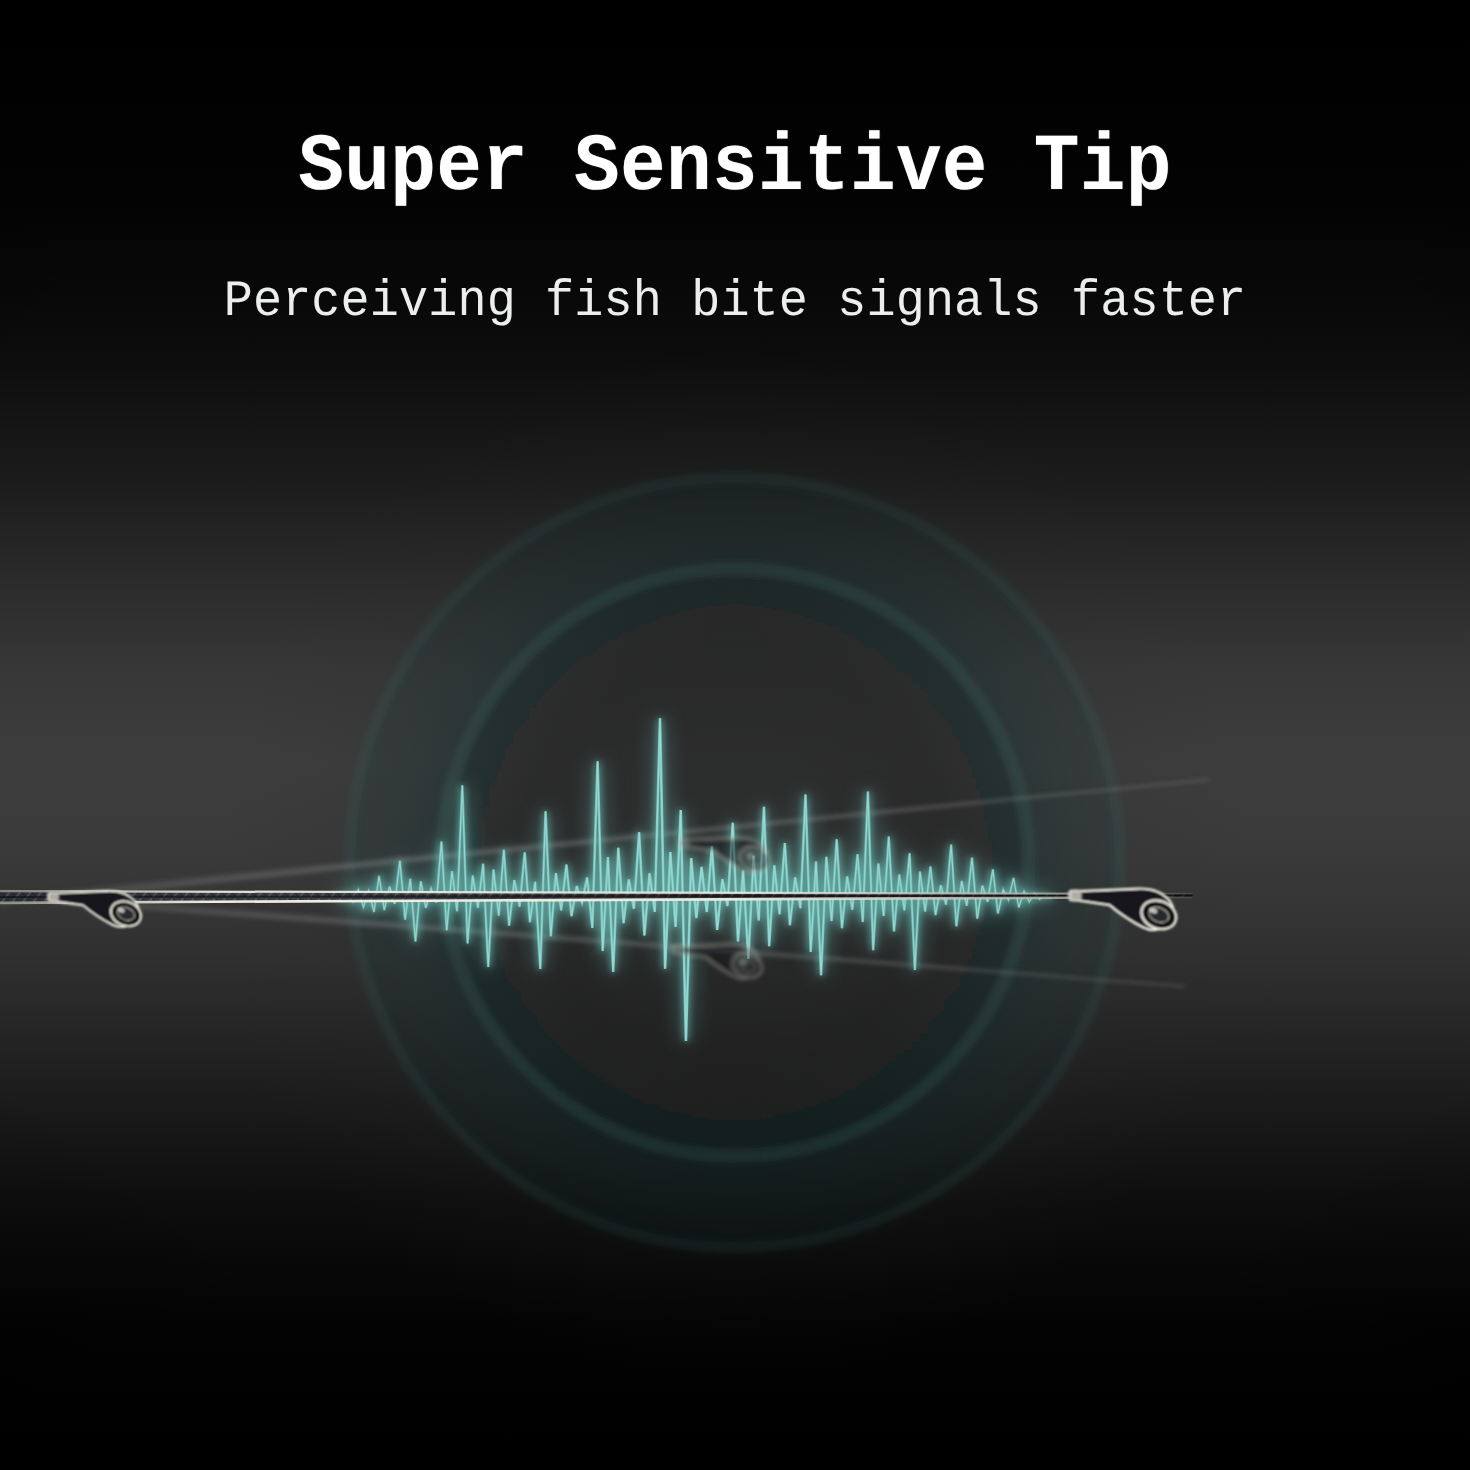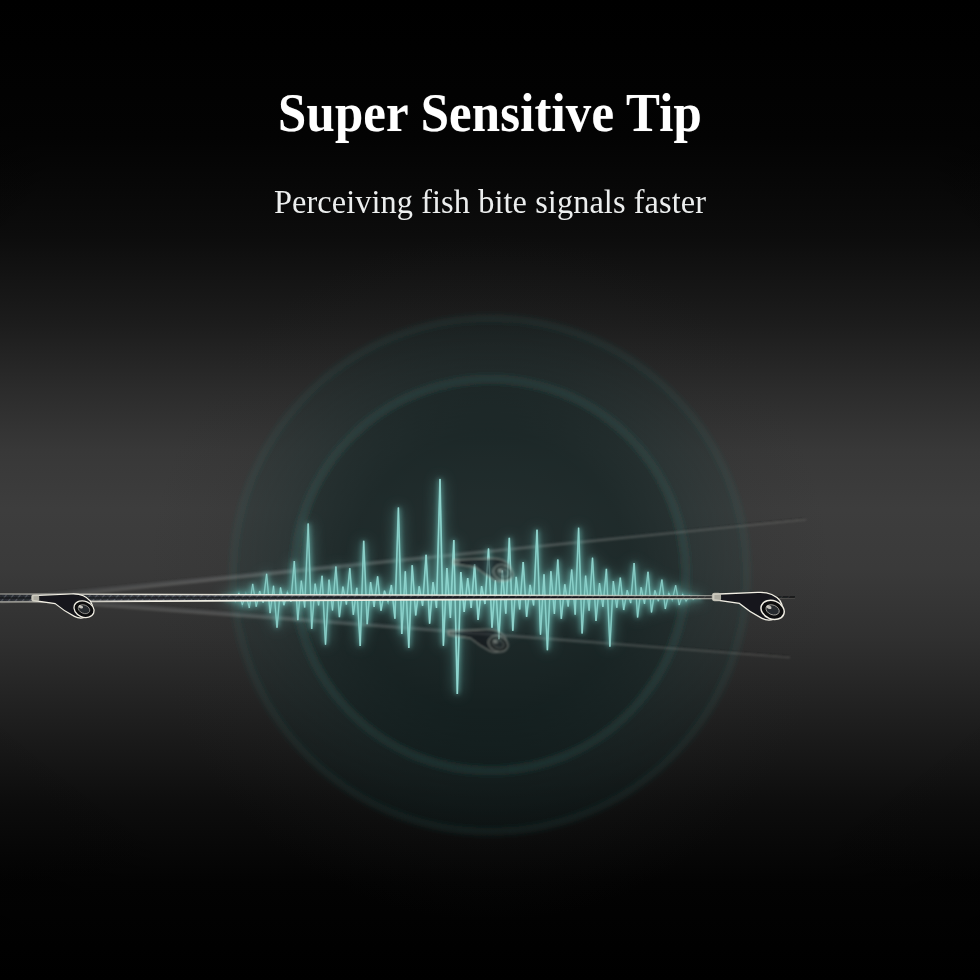--- a/index.html
+++ b/index.html
@@ -4,21 +4,21 @@
 <style>
   html, body {
     margin: 0; padding: 0;
     background: #000;
   }
   #stage {
     position: relative;
     width: 980px; height: 980px;
     overflow: hidden;
     background: #000;
-    font-family: Liberation Serif, serif;
+    font-family: Liberation Mono, monospace;
   }
 
   
   .bg-base {
     position: absolute; inset: 0;
     background:
       linear-gradient(to bottom,
         #000000 0%,
         #030303 14%,
         #0c0c0c 24%,

